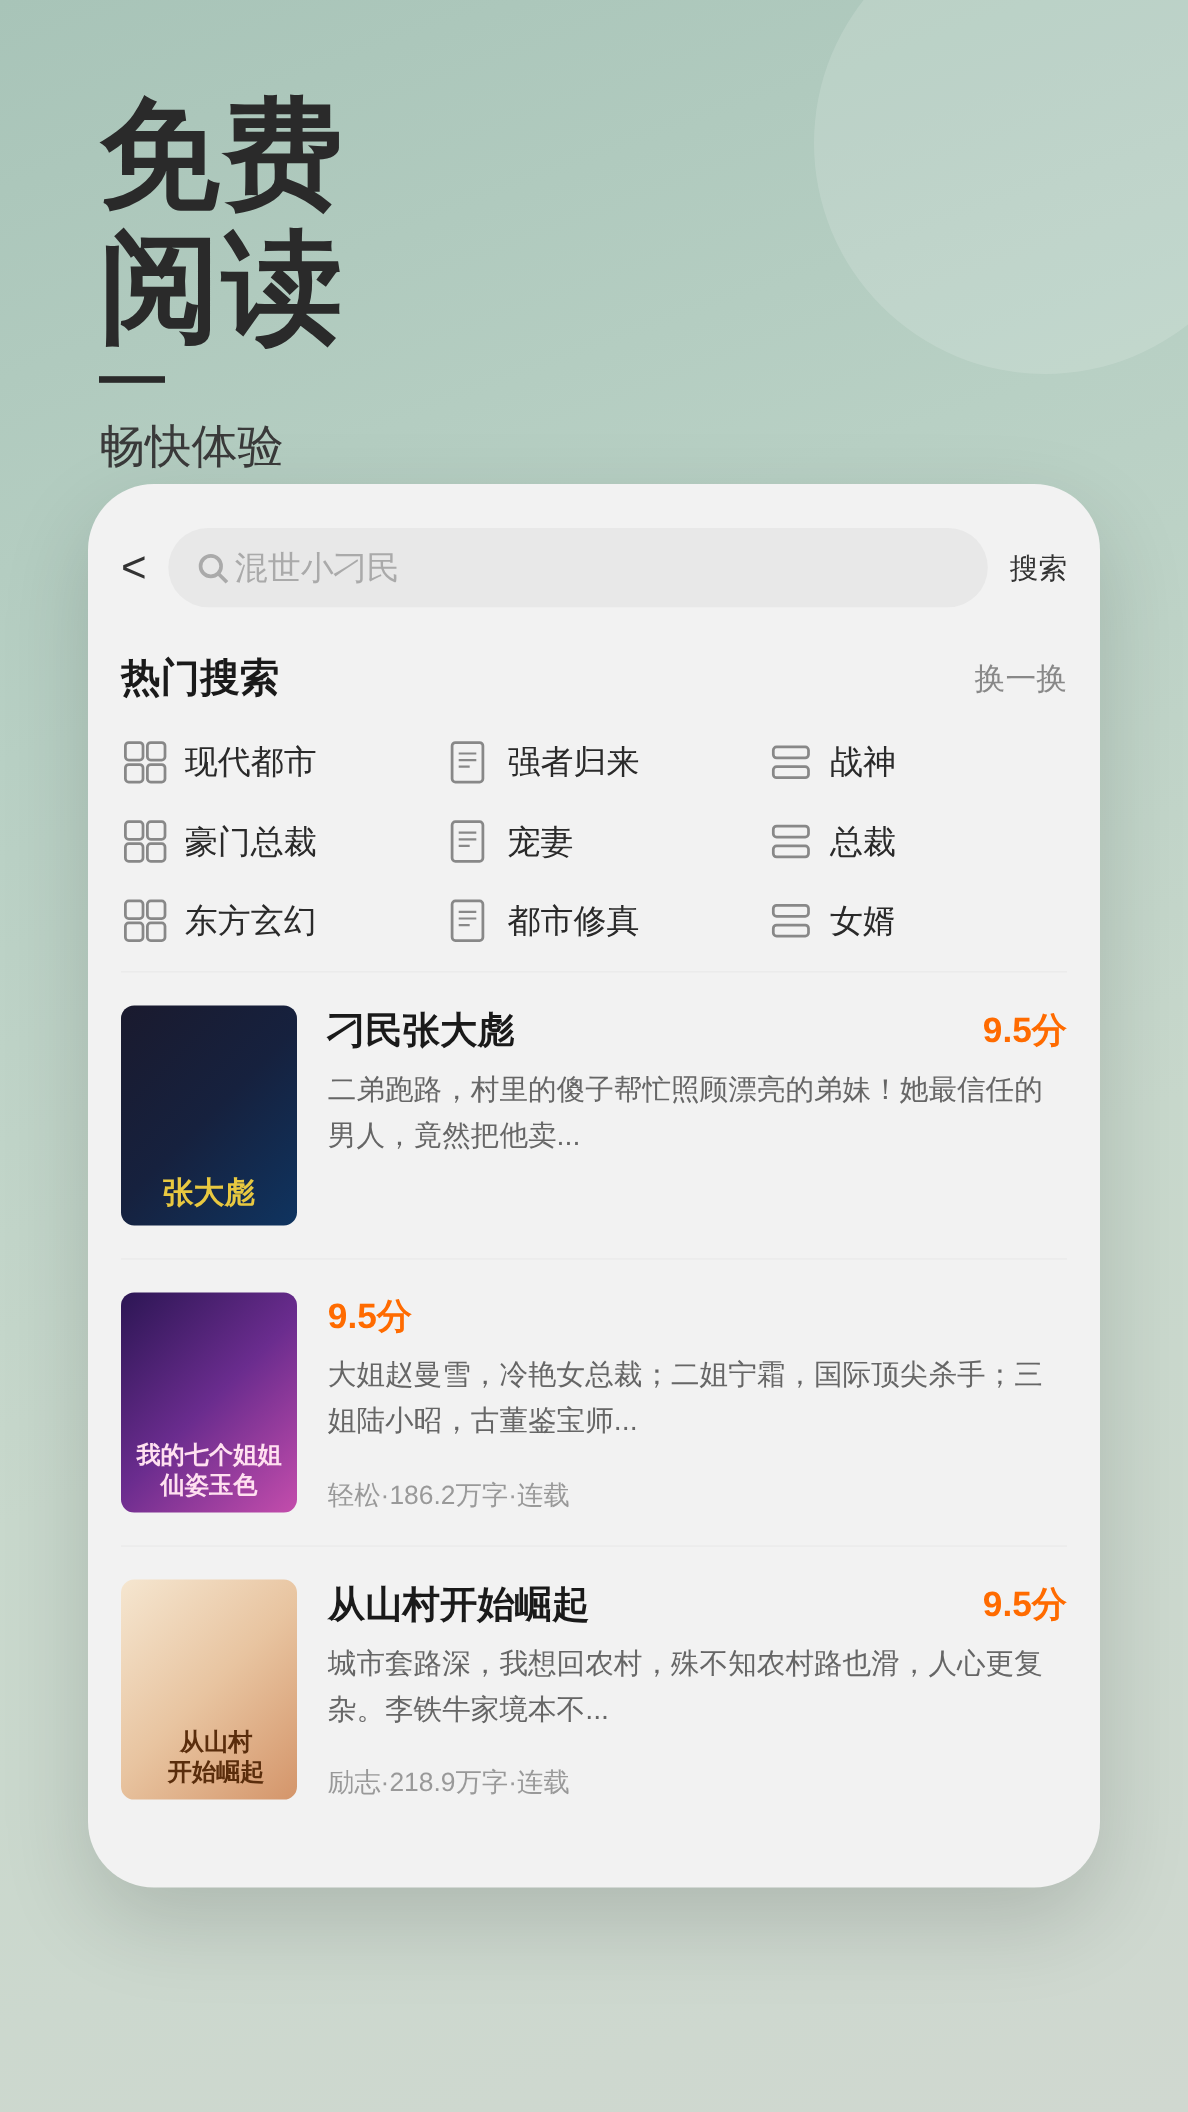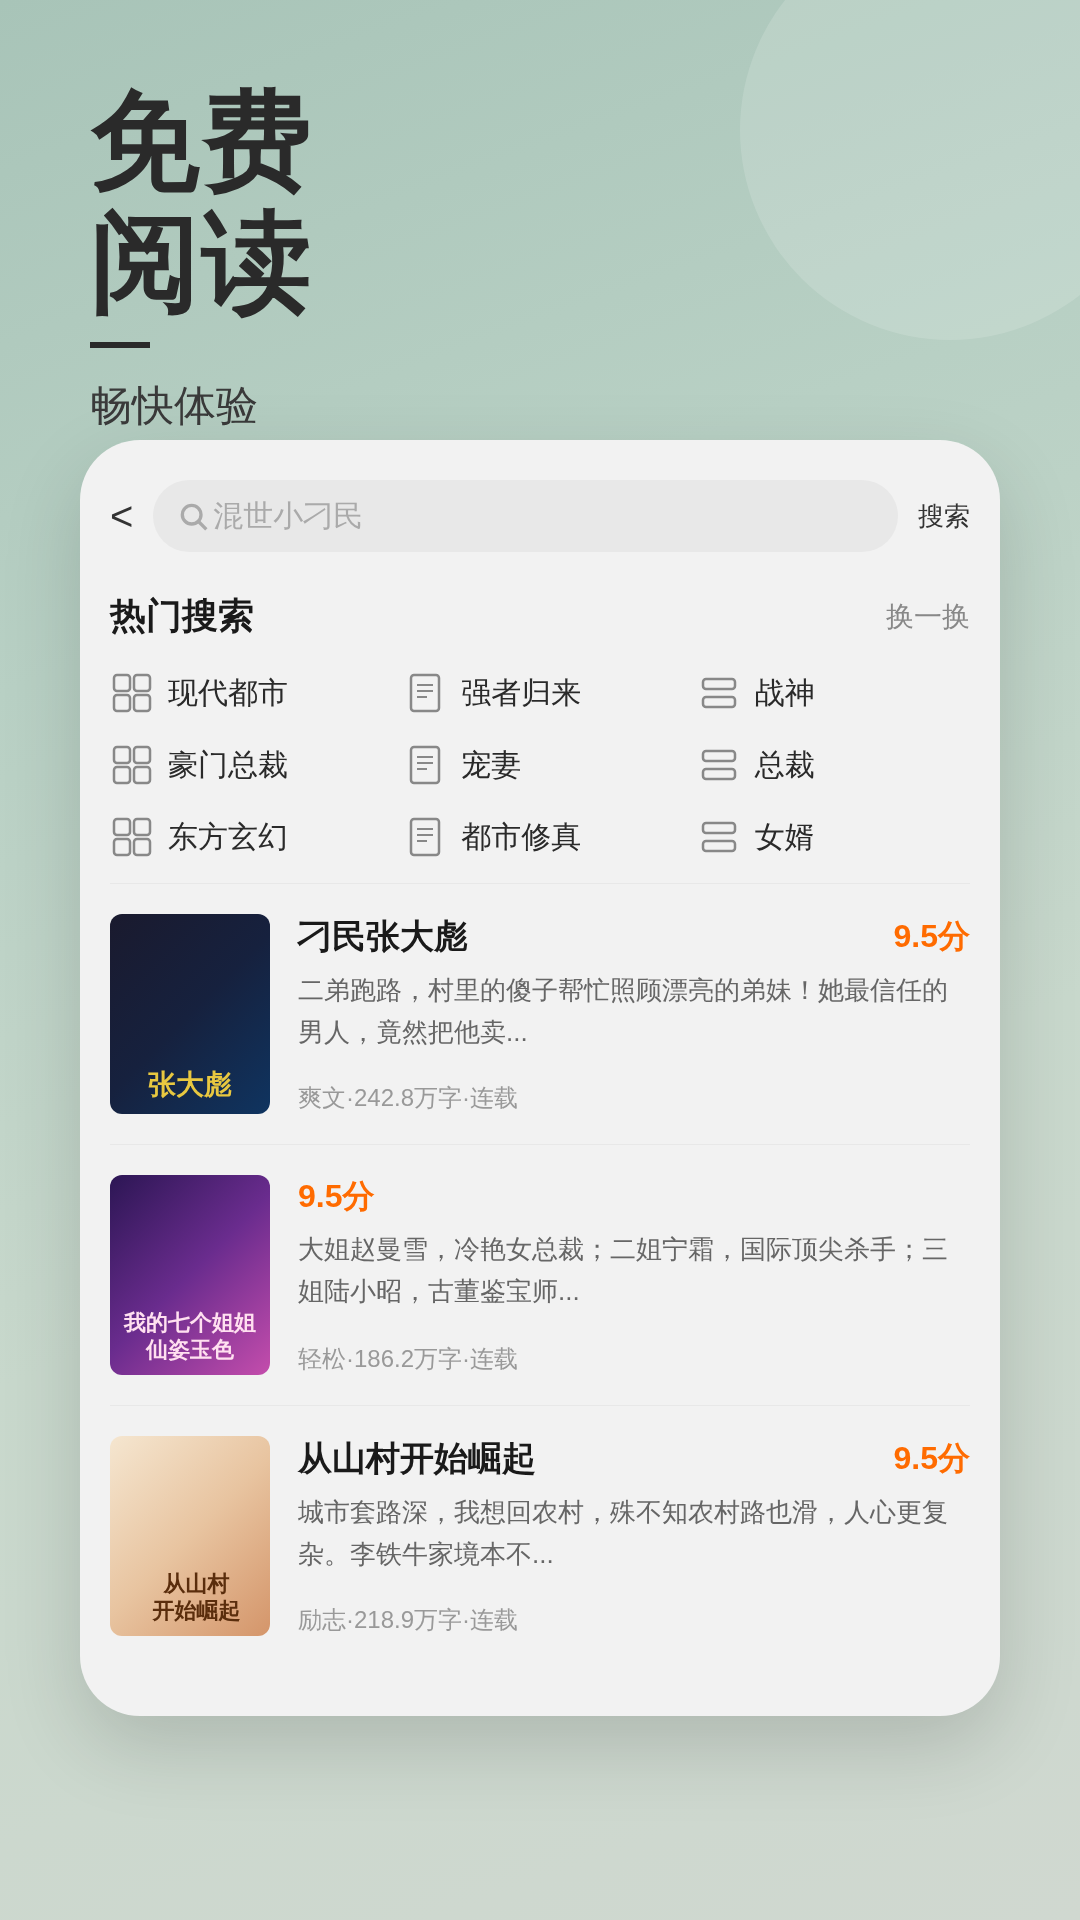--- a/index.html
+++ b/index.html
@@ -371,21 +371,20 @@
     <div class="book-item">
       <div class="book-cover cover-1">
         <div class="cover-1-text">张大彪</div>
       </div>
       <div class="book-info">
         <div class="book-title-row">
           <div class="book-title">刁民张大彪</div>
           <div class="book-score">9.5分</div>
         </div>
         <div class="book-desc">二弟跑路，村里的傻子帮忙照顾漂亮的弟妹！她最信任的男人，竟然把他卖...</div>
-        <div class="book-meta">爽文·242.8万字·连载</div>
       </div>
     </div>
 
     <div class="book-item">
       <div class="book-cover cover-2">
         <div class="cover-2-text" style="white-space: pre-line;">我的七个姐姐
 仙姿玉色</div>
       </div>
       <div class="book-info">
         <div class="book-title-row">

